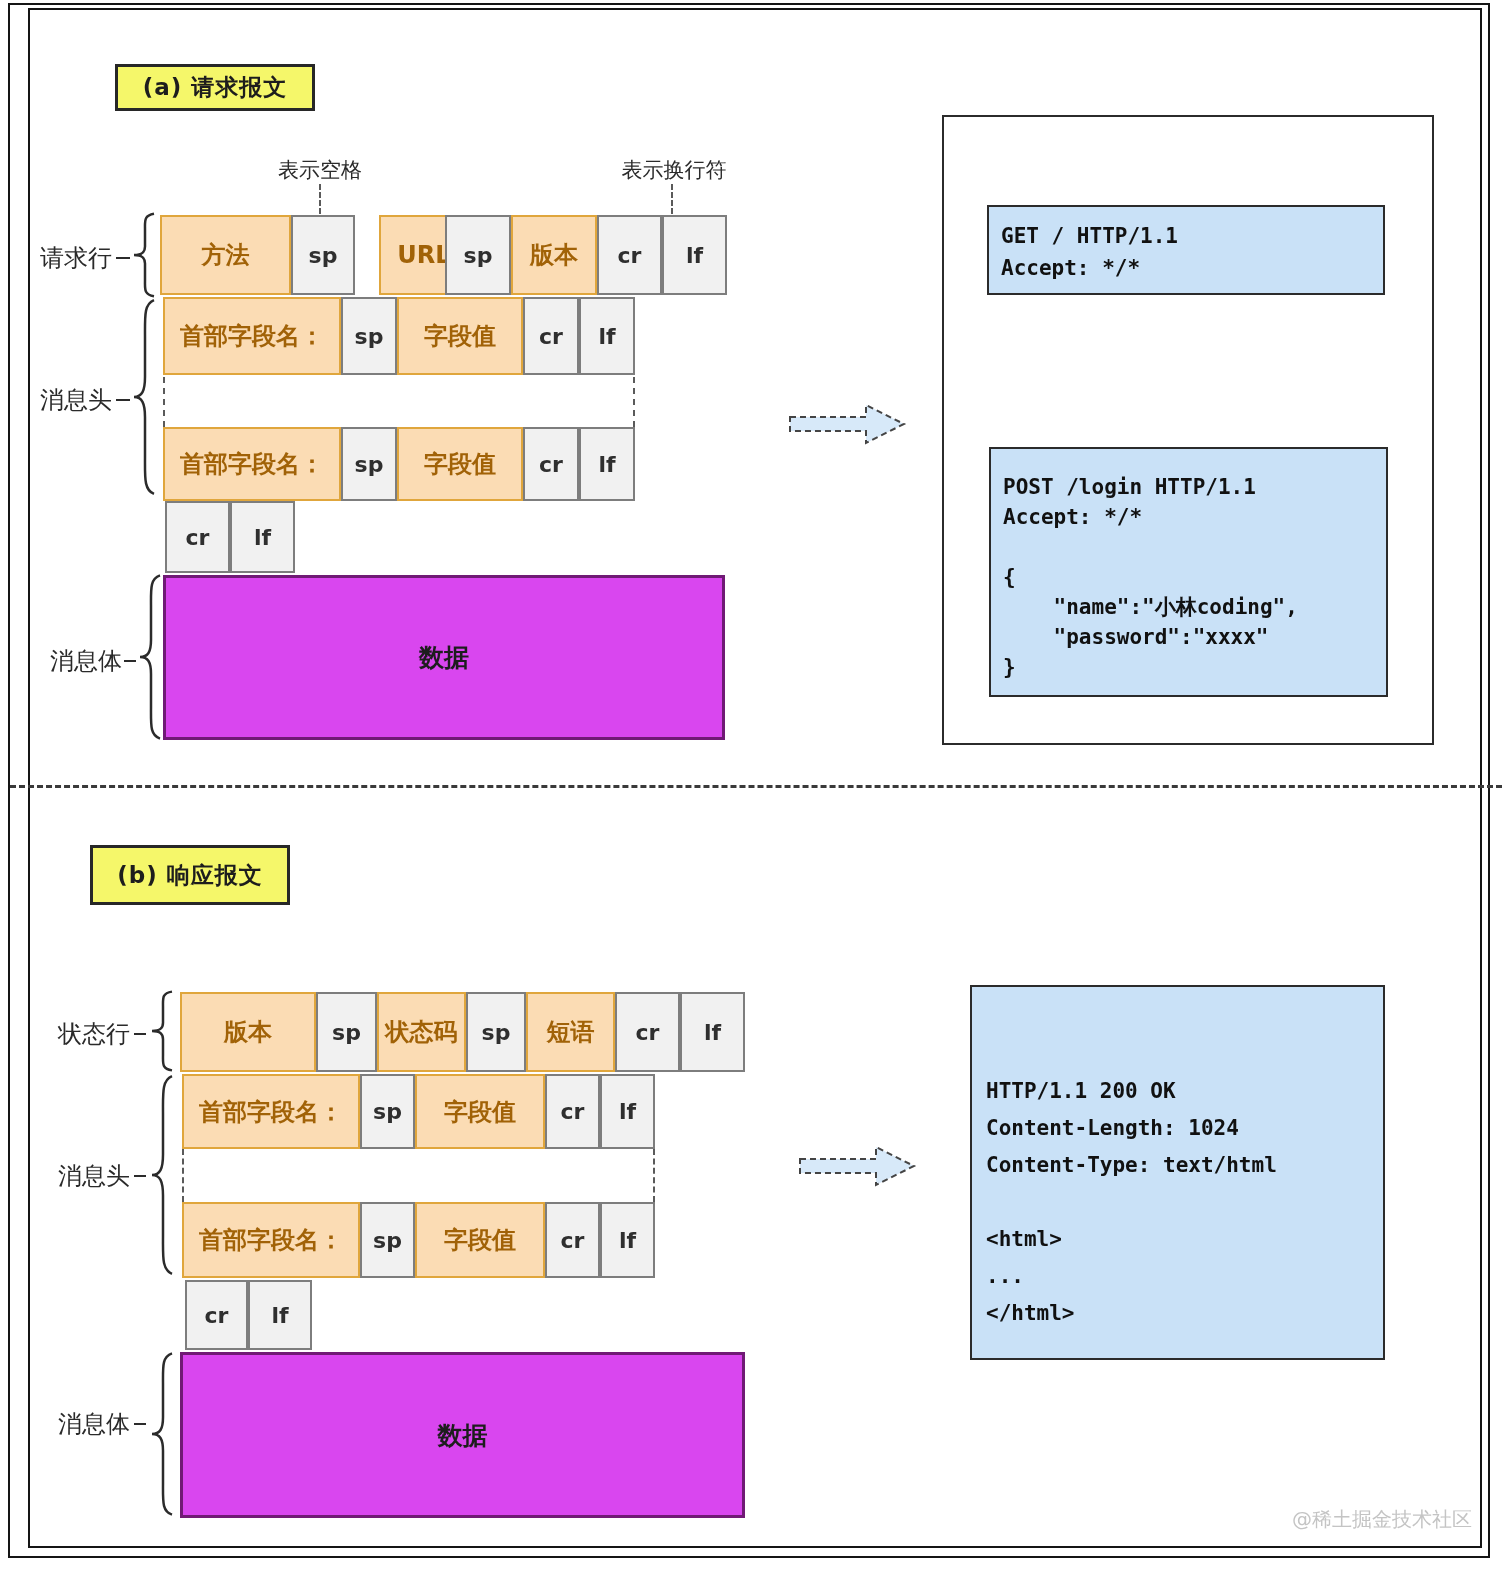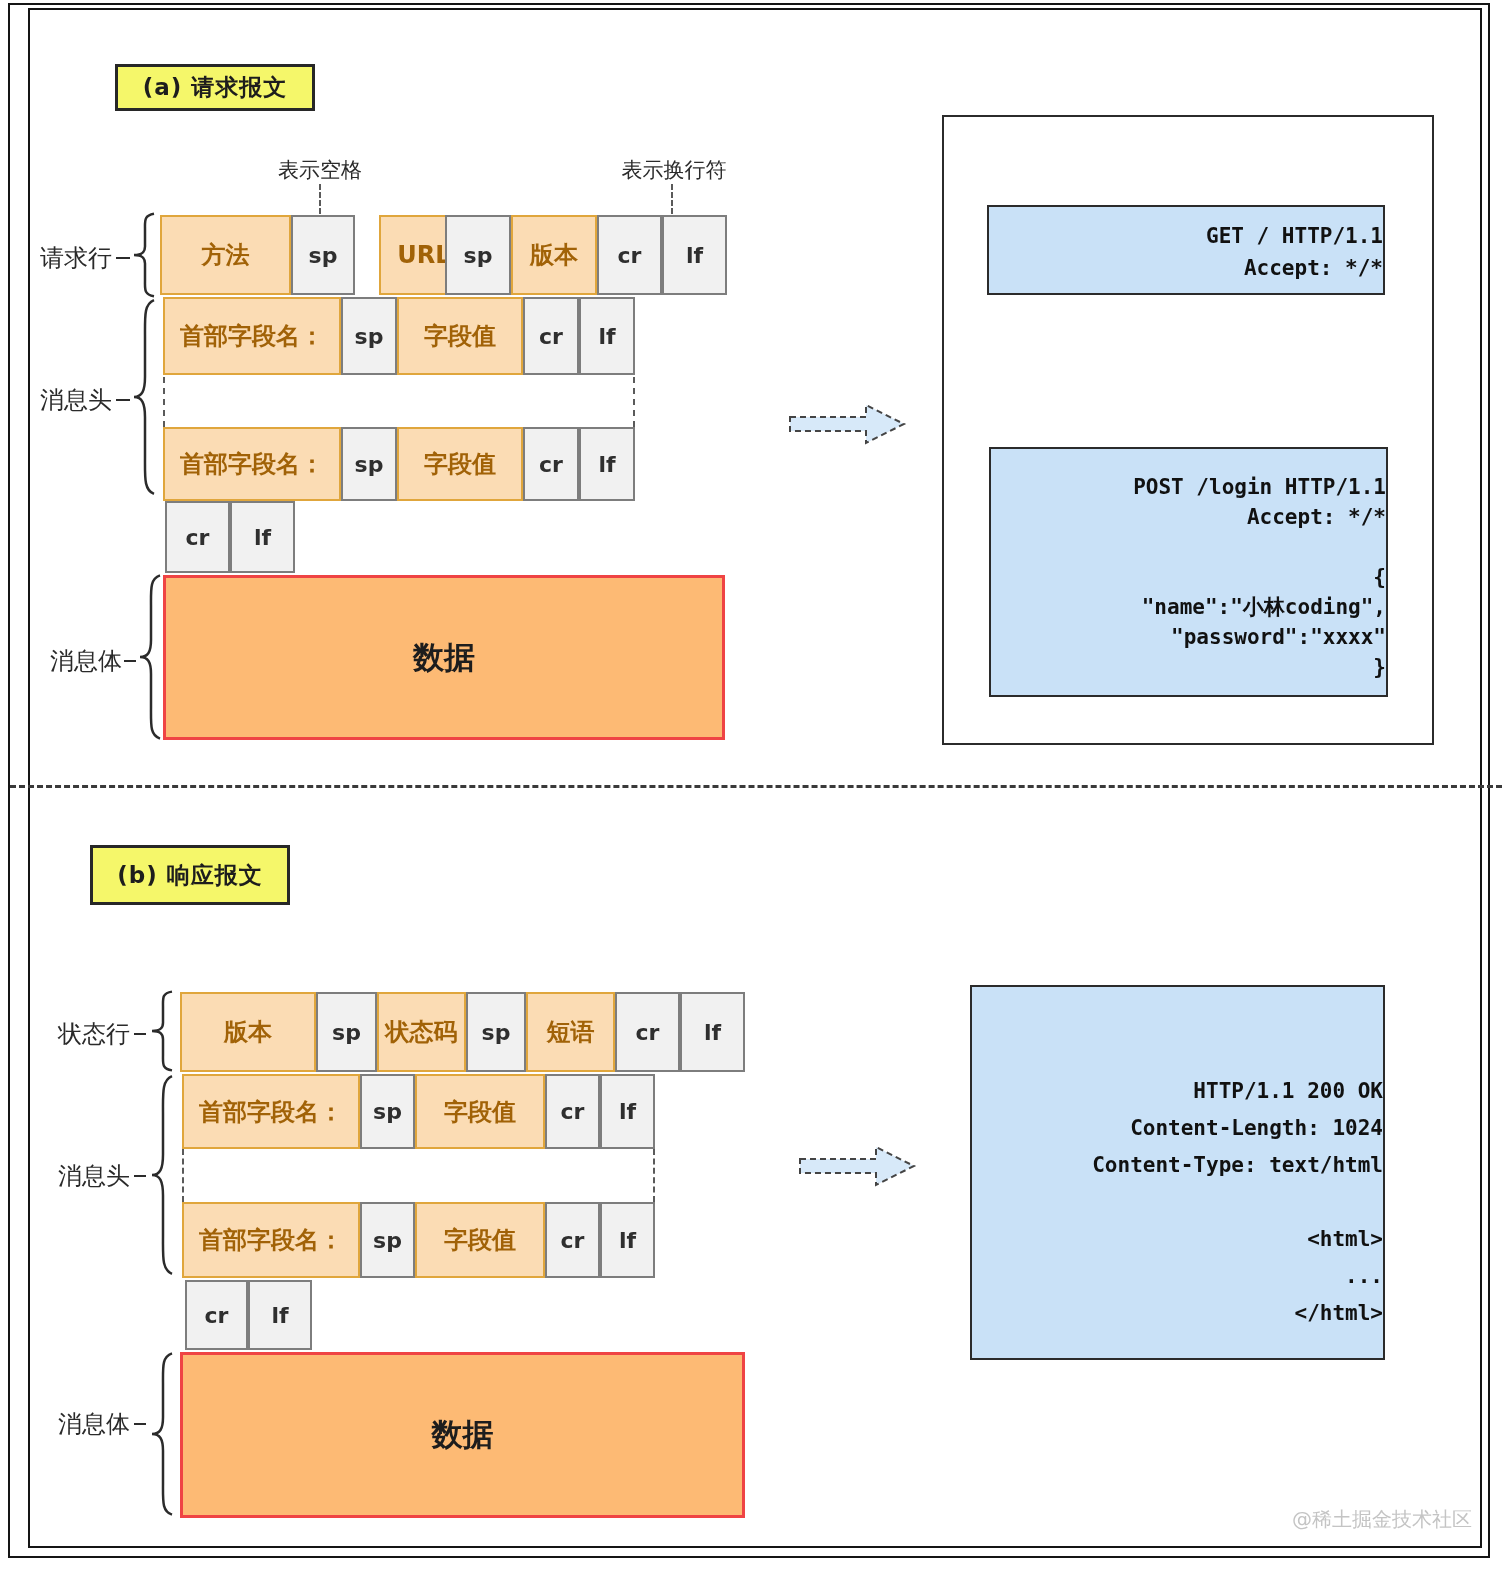--- a/index.html
+++ b/index.html
@@ -26,37 +26,37 @@
   .cell.field {
     background:#FBDCB4; border:2.5px solid #E0A63C;
     font-size:24px; font-weight:bold; color:#a16207;
   }
   .cell.ctl {
     background:#F1F1F1; border:2px solid #7d7d7d;
     font-size:22px; font-weight:bold; color:#2f2f2f;
   }
   .bigbox {
     position:absolute; box-sizing:border-box;
-    background:#fdba74; border:3px solid #ef4444;
+    background:#d946ef; border:3px solid #701a75;
     display:flex; align-items:center; justify-content:center;
-    font-size:31px; font-weight:bold;
+    font-size:25px; font-weight:bold;
   }
 
   .side-label { position:absolute; font-size:24px; color:#2a2a2a; text-align:right; white-space:nowrap; }
   .tick { position:absolute; border-top:2px solid #2b2b2b; }
   .brace { position:absolute; }
   .vdash { position:absolute; width:0; border-left:2px dashed #5a5a5a; }
 
   .annot { position:absolute; font-size:21px; color:#2b2b2b; text-align:center; }
 
   .panel { position:absolute; background:#ffffff; border:2px solid #2b2b2b; box-sizing:border-box; }
   .panel-title { position:absolute; width:100%; text-align:center; font-size:21px; color:#222; white-space:pre-line; line-height:28px; }
   .codebox {
     position:absolute; box-sizing:border-box;
-    background:#C9E1F7; border:2.5px solid #2b2b2b;text-align:right;
+    background:#C9E1F7; border:2.5px solid #2b2b2b;
   }
   .codebox pre {
     margin:0; font-family:"DejaVu Sans Mono", monospace;
     font-weight:bold; color:#111; white-space:pre;
   }
 
   .separator {
     position:absolute; left:10px; top:785px; width:1492px; height:0;
     border-top:3px dashed #3a3a3a;
   }

